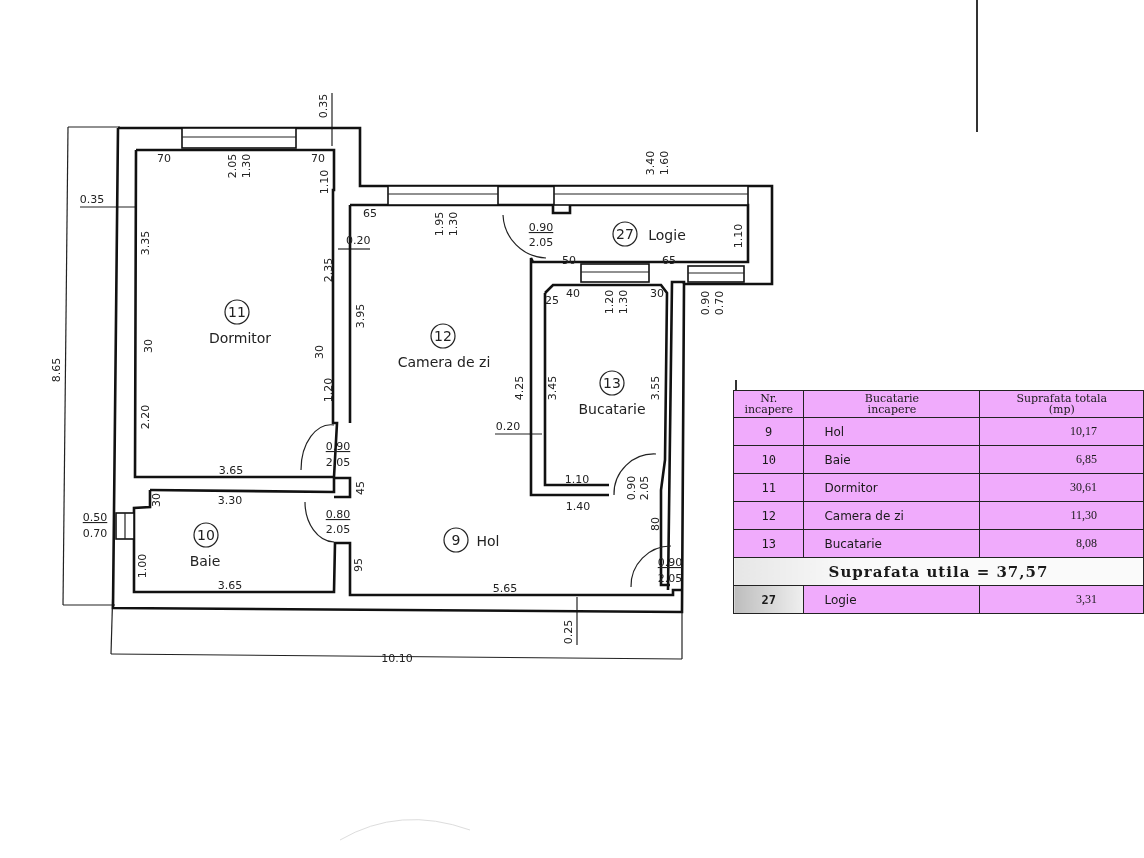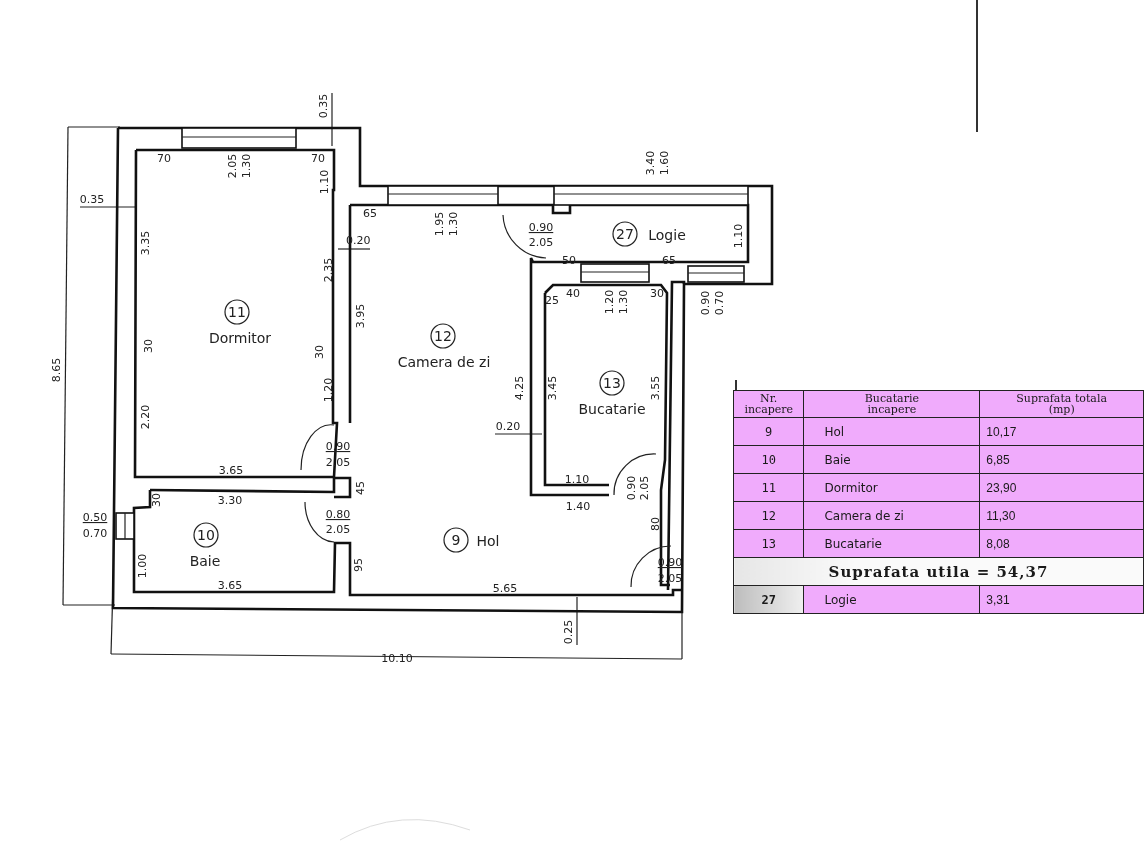--- a/index.html
+++ b/index.html
@@ -8,21 +8,21 @@
   .dim { font-family:"DejaVu Sans", sans-serif; font-size:11px; fill:#222; }
   .lbl { font-family:"DejaVu Sans", sans-serif; font-size:14px; fill:#222; }
   .wall { fill:none; stroke:#111; stroke-width:2.6; stroke-linejoin:miter; }
   .thin { fill:none; stroke:#222; stroke-width:1.2; }
   .win { fill:#fff; stroke:#111; stroke-width:1.6; }
   #legend-table { position:absolute; left:733px; top:390px; border-collapse:collapse; font-family:"DejaVu Sans Mono", monospace; background:#f0abfc; }
   #legend-table td, #legend-table th { border:1.6px solid #222; padding:0 6px; height:27px; font-size:12px; color:#1a1a1a; }
   #legend-table th { font-family:"DejaVu Serif", serif; font-weight:normal; font-size:11px; line-height:11px; height:26px; text-align:center; }
   .c-nr { width:58px; text-align:center; }
   .c-name { width:155px; text-align:left; padding-left:20px !important; font-family:"DejaVu Sans", sans-serif; font-size:12px; }
-  .c-area { width:116px; padding-right:46px !important; font-family:Liberation Sans, sans-serif; }
+  .c-area { width:116px; text-align:right; padding-right:46px !important; font-family:Liberation Serif, serif; }
   .sum { font-family:"DejaVu Serif", serif; font-weight:bold; font-size:15px !important; text-align:center; letter-spacing:1px; background:linear-gradient(90deg,#e6e6e6,#fafafa 30%); }
   .shade { background:linear-gradient(90deg,#bdbdbd,#efefef); font-weight:bold; }
   #top-right-line { position:absolute; left:976px; top:0; width:1.5px; height:132px; background:#333; }
   #table-left-rule { position:absolute; left:735px; top:380px; width:1.5px; height:12px; background:#333; }
 </style>
 </head>
 <body>
 
 <div id="top-right-line"></div>
 
@@ -205,34 +205,34 @@
       <td class="c-area">10,17</td>
     </tr>
     <tr>
       <td class="c-nr">10</td>
       <td class="c-name">Baie</td>
       <td class="c-area">6,85</td>
     </tr>
     <tr>
       <td class="c-nr">11</td>
       <td class="c-name">Dormitor</td>
-      <td class="c-area">23,90</td>
+      <td class="c-area">30,61</td>
     </tr>
     <tr>
       <td class="c-nr">12</td>
       <td class="c-name">Camera de zi</td>
       <td class="c-area">11,30</td>
     </tr>
     <tr>
       <td class="c-nr">13</td>
       <td class="c-name">Bucatarie</td>
       <td class="c-area">8,08</td>
     </tr>
     <tr>
-      <td colspan="3" class="sum">Suprafata utila  =  54,37</td>
+      <td colspan="3" class="sum">Suprafata utila  =  37,57</td>
     </tr>
     <tr>
       <td class="c-nr shade">27</td>
       <td class="c-name">Logie</td>
       <td class="c-area">3,31</td>
     </tr>
   </tbody>
 </table>
 
 </body></html>

